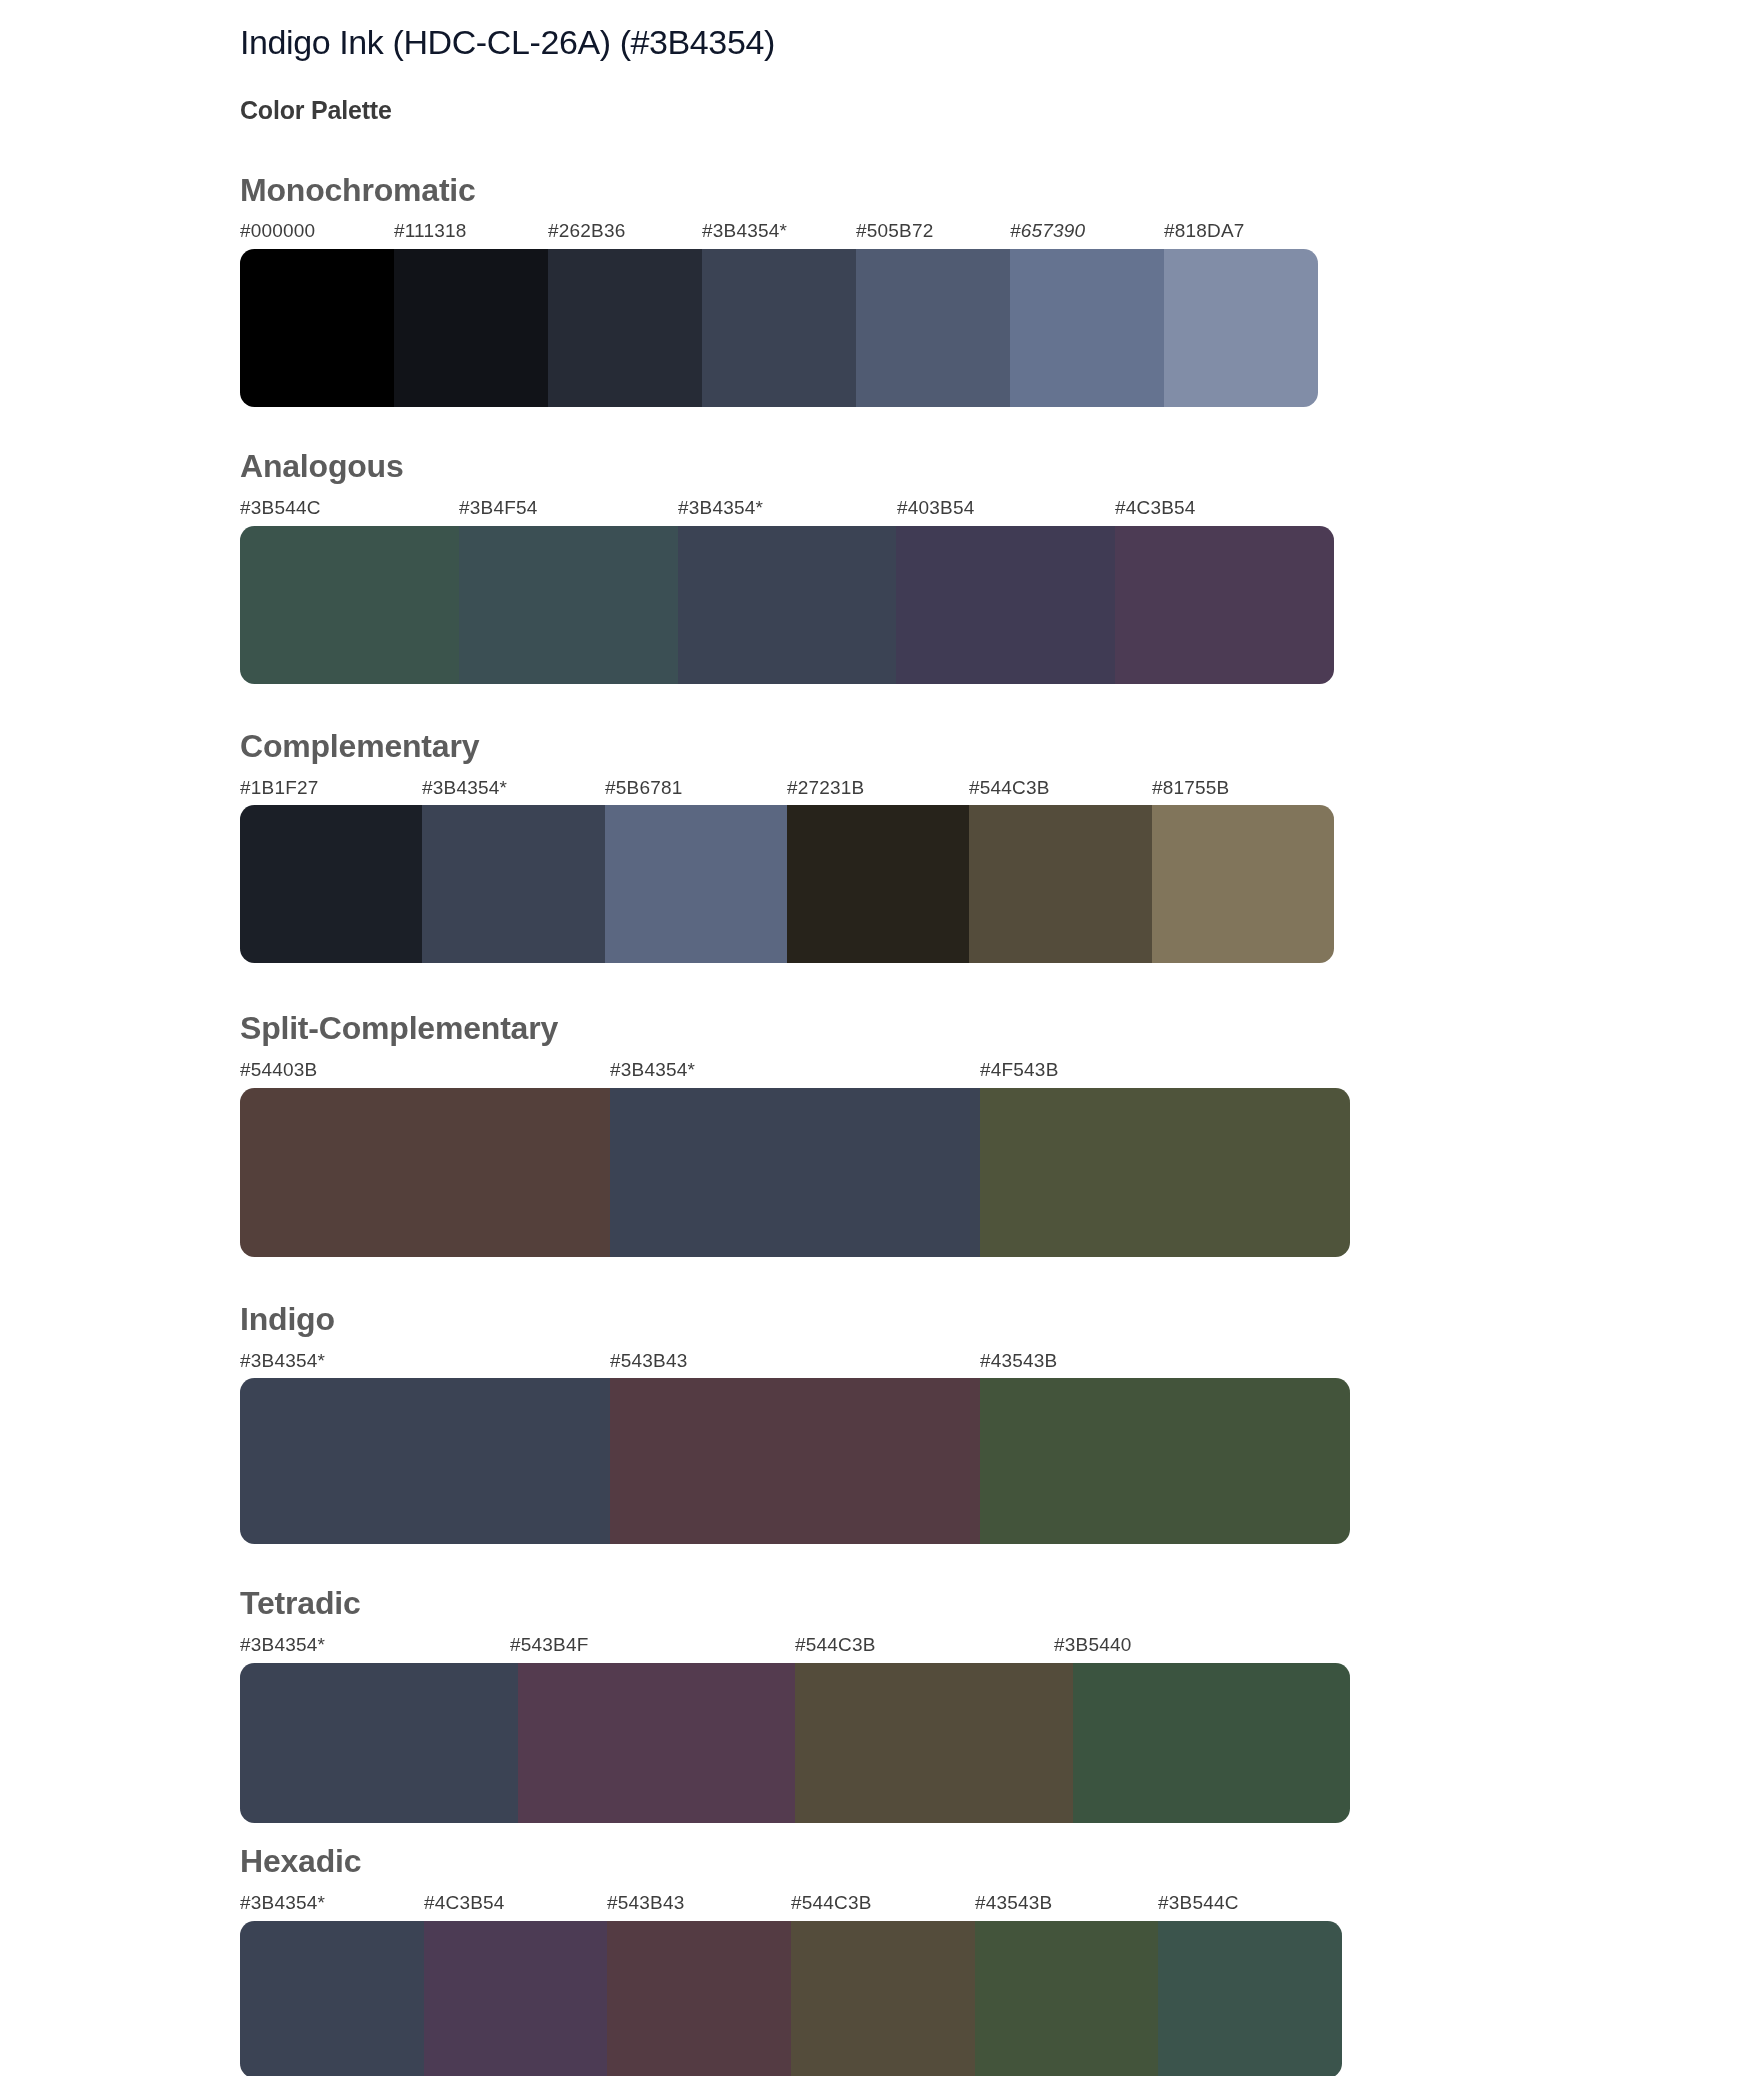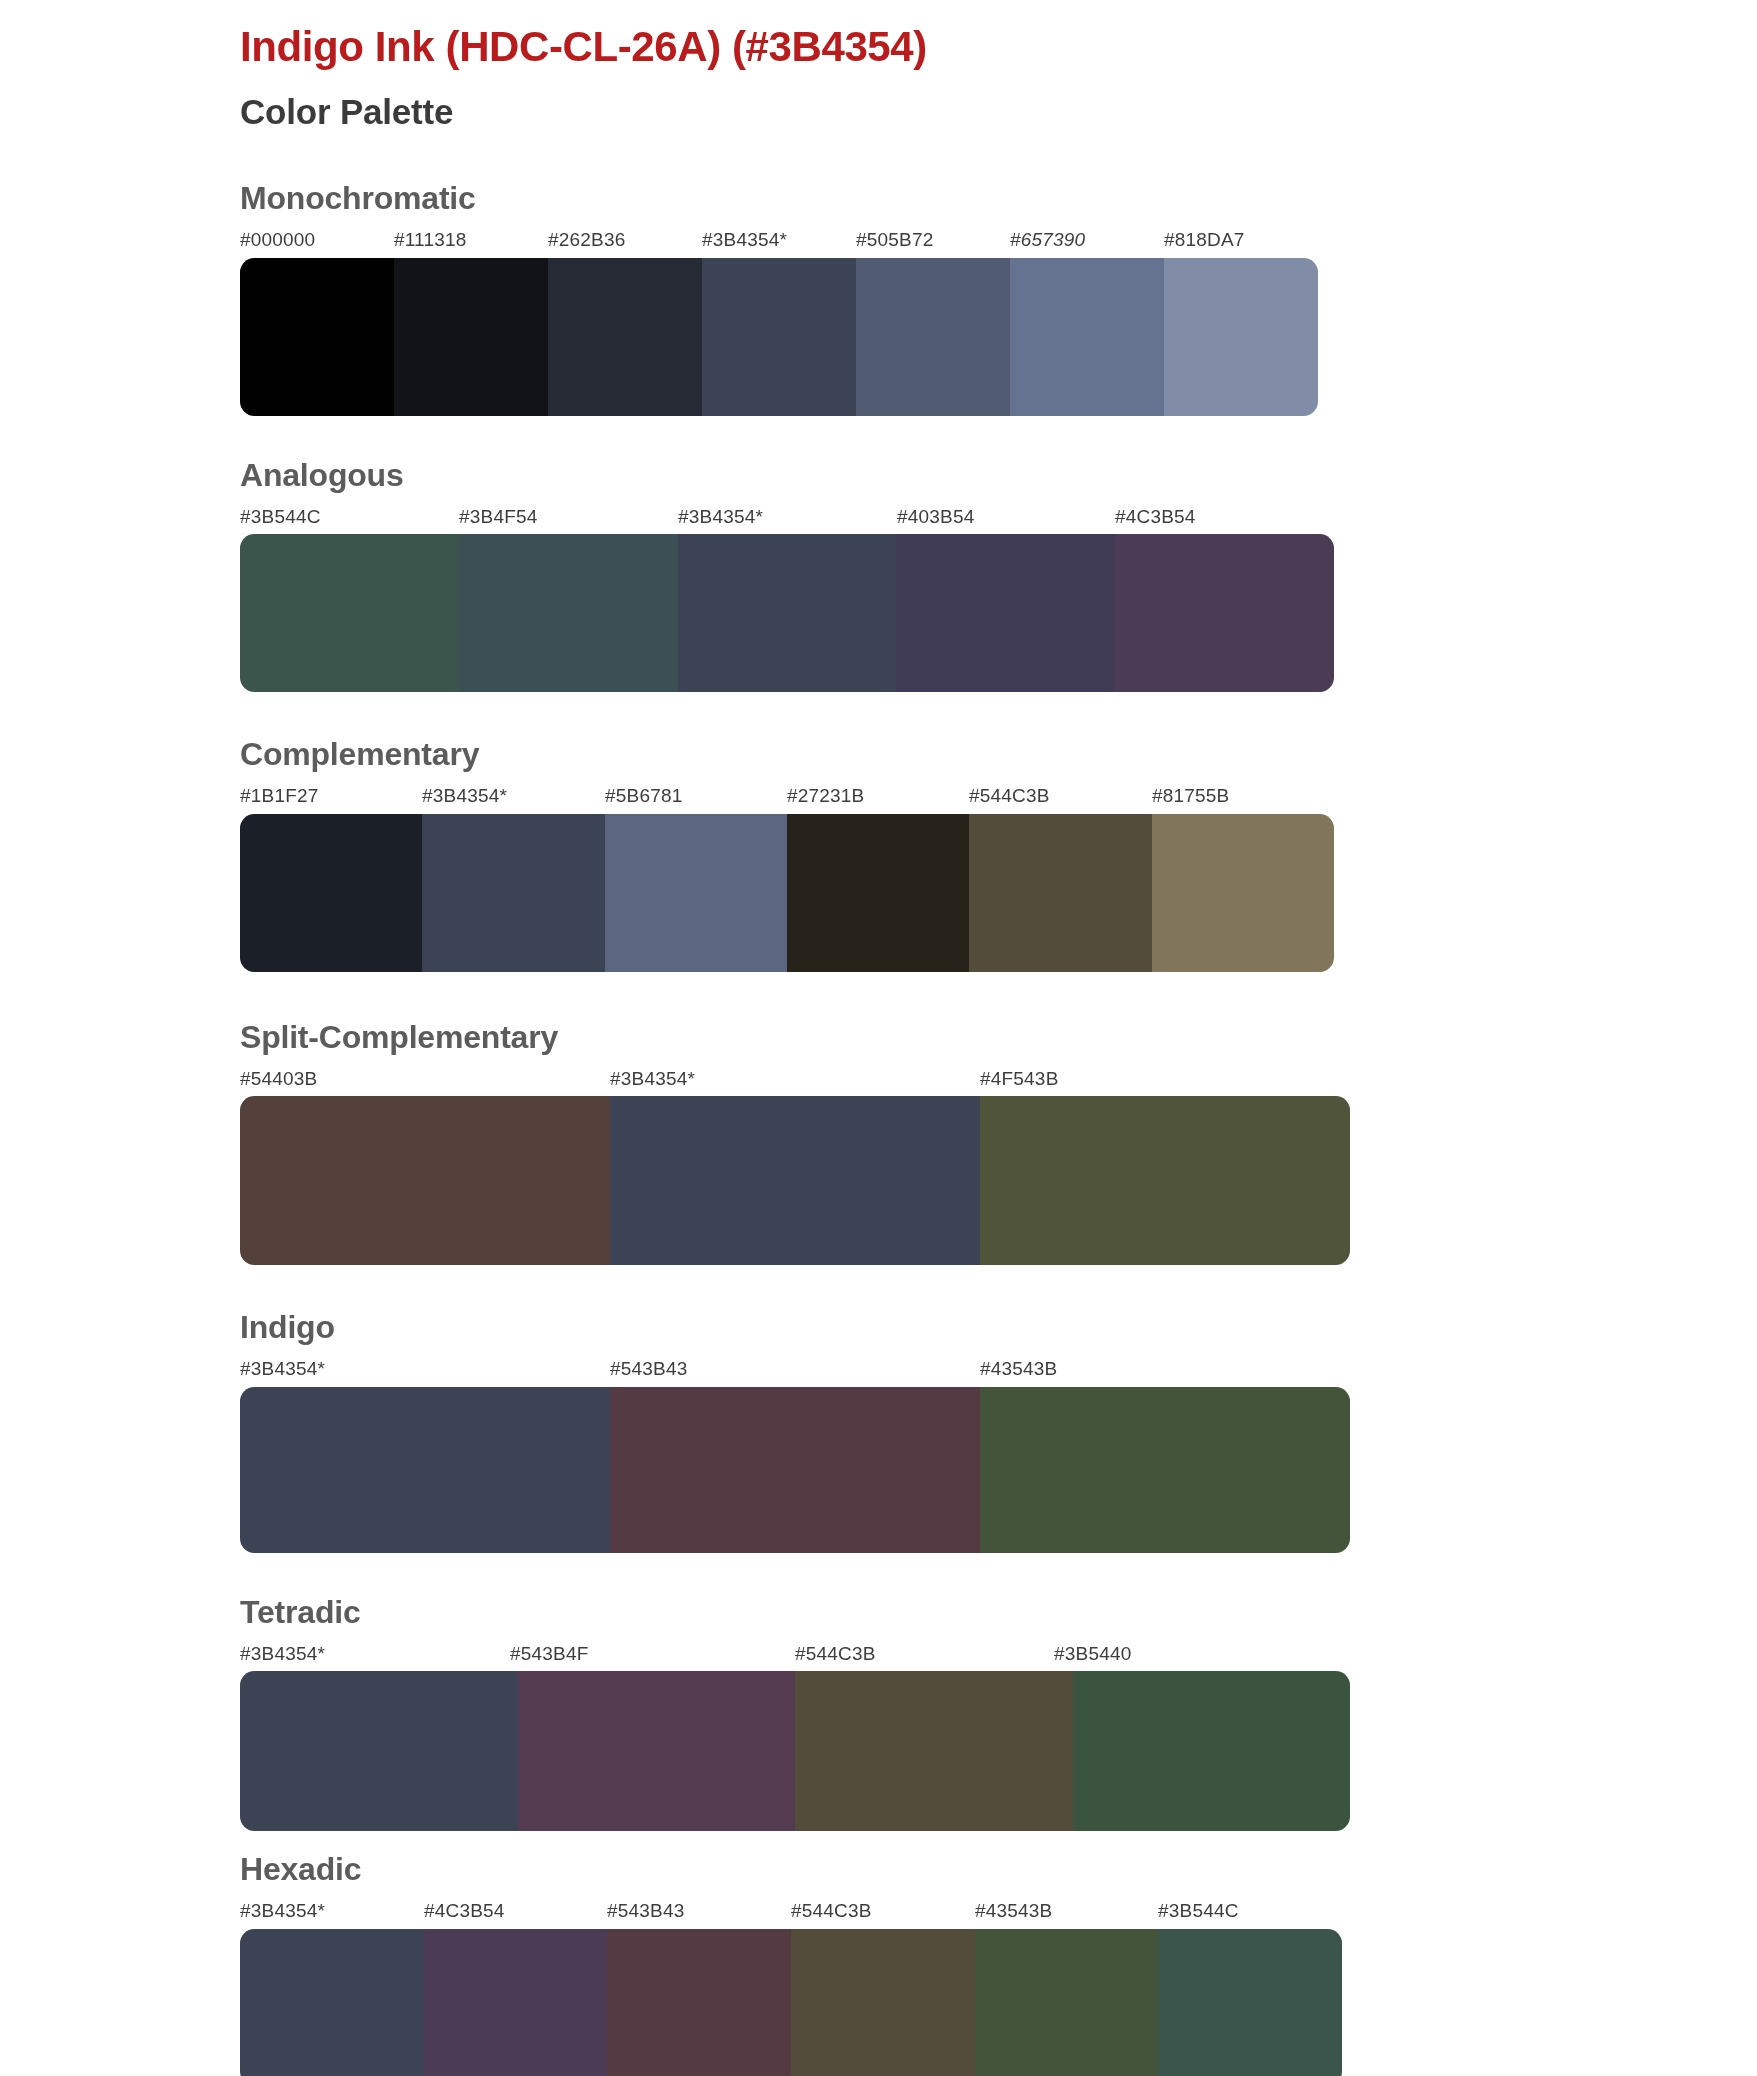--- a/index.html
+++ b/index.html
@@ -23,35 +23,35 @@
     padding: 0;
     overflow: hidden;
   }
 
   
   .header {
     padding: 22.4px 0 0 240px;
   }
 
   .page-title {
-    font-size: 42px;
-    font-weight: bold;
-    color: #b91c1c;
+    font-size: 34px;
+    font-weight: normal;
+    color: #0f172a;
     letter-spacing: -0.4px;
     line-height: 1.18;
     white-space: nowrap;
   }
 
   .page-subtitle {
-    font-size: 35px;
+    font-size: 25px;
     font-weight: bold;
     color: #3b3b3b;
     letter-spacing: -0.2px;
     line-height: 1.2;
-    margin-top: 19px;
+    margin-top: 32px;
   }
 
   
   .sections {
     margin-top: 48px;
   }
 
   .section {
     padding-left: 240px;
     padding-right: 0;

